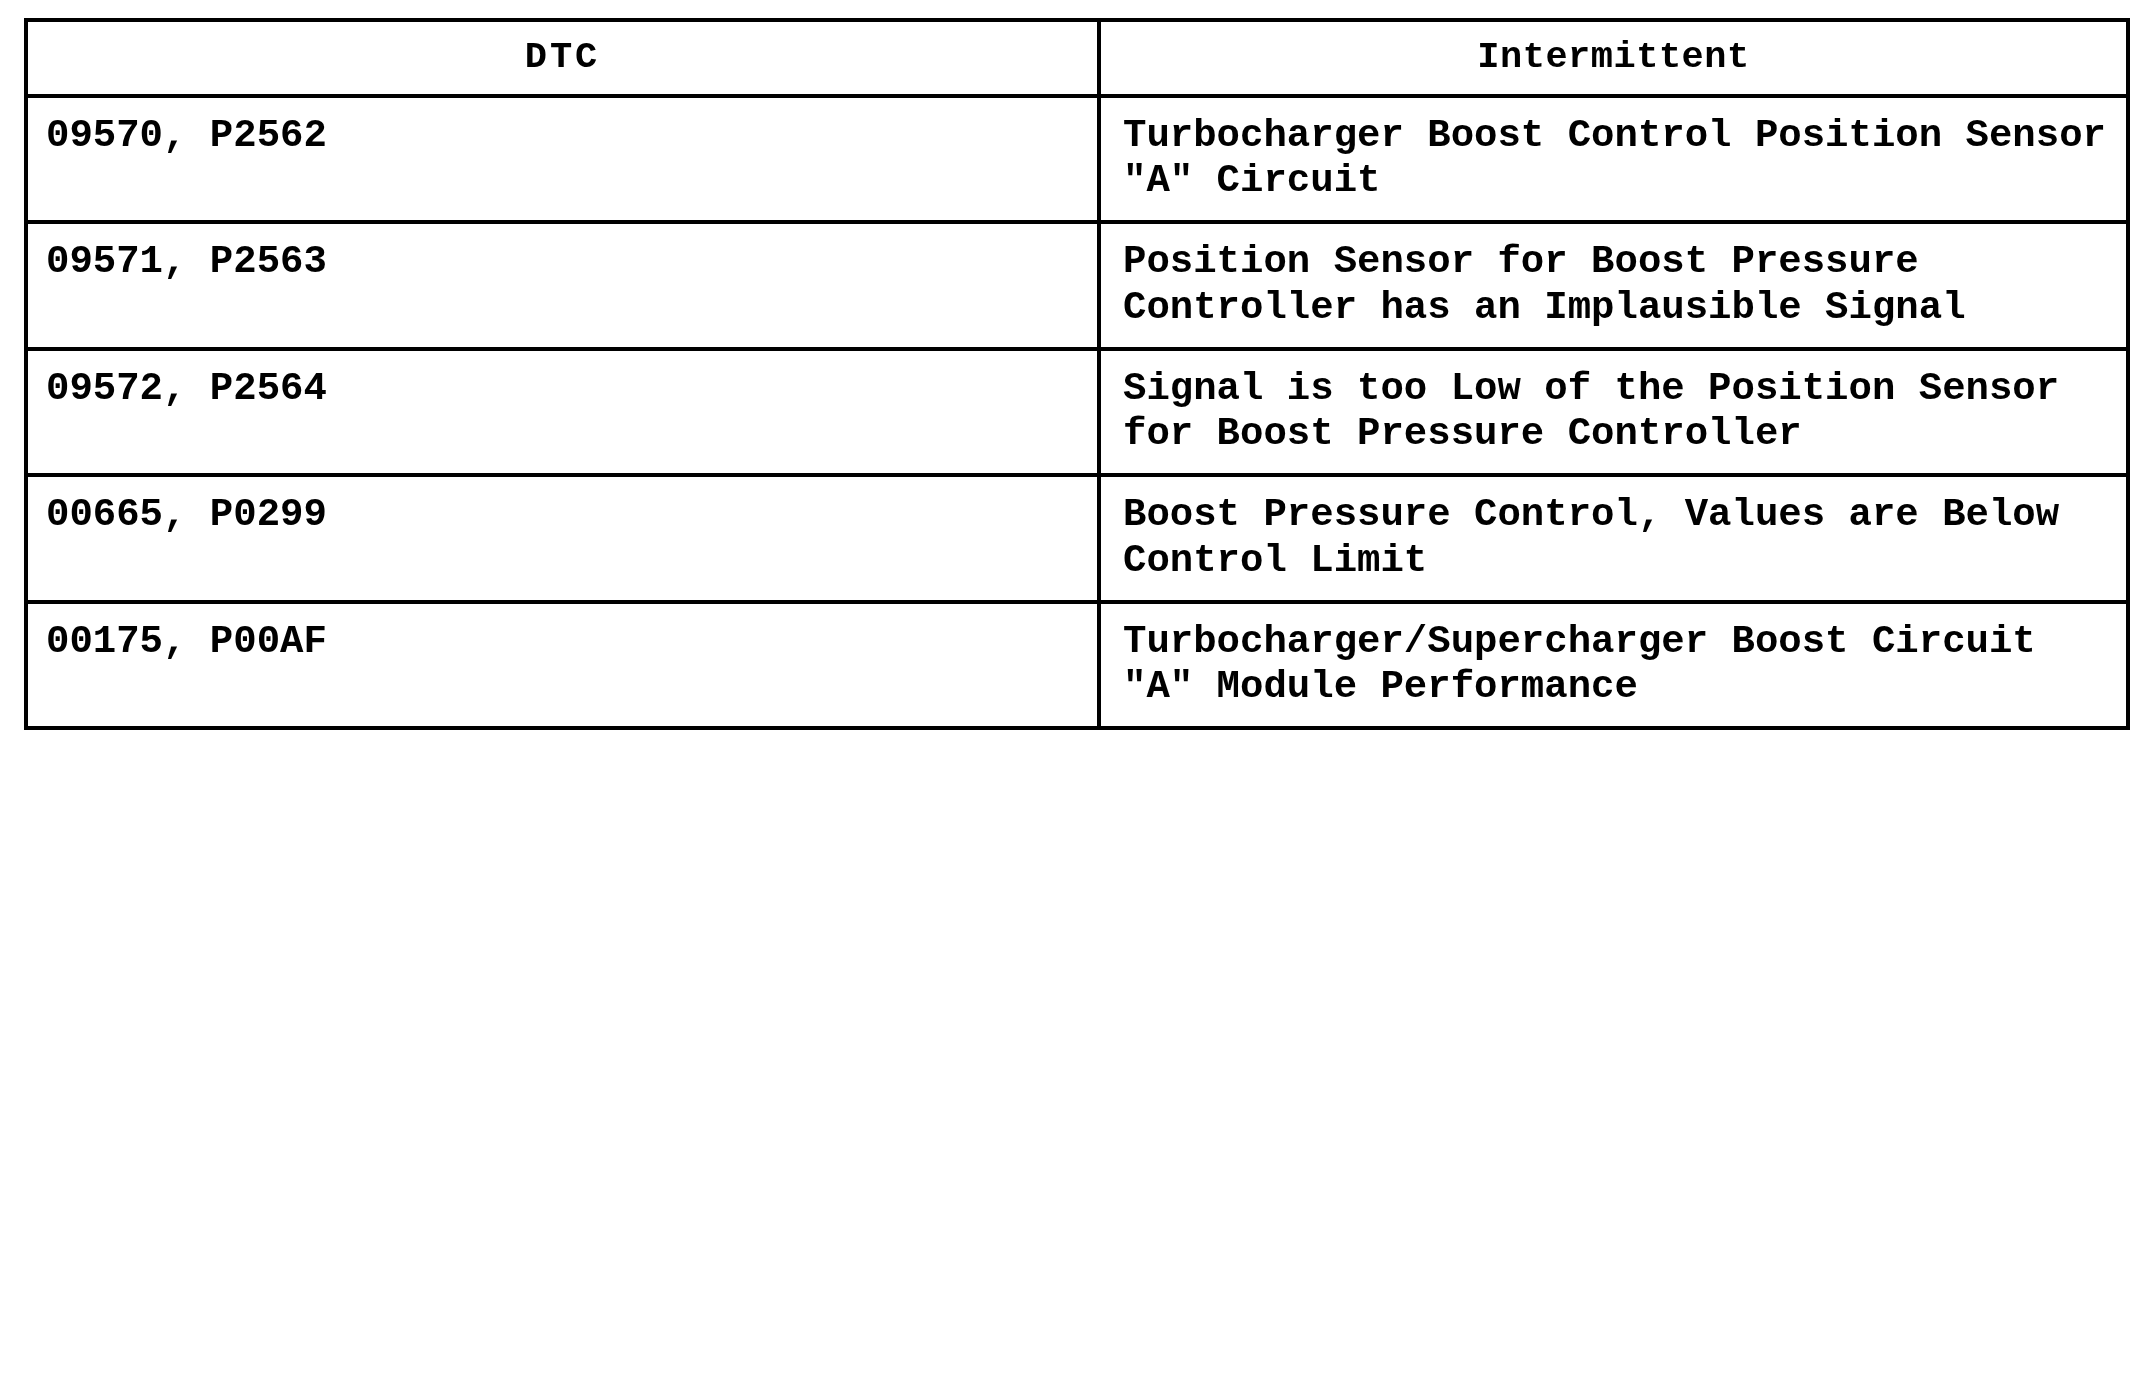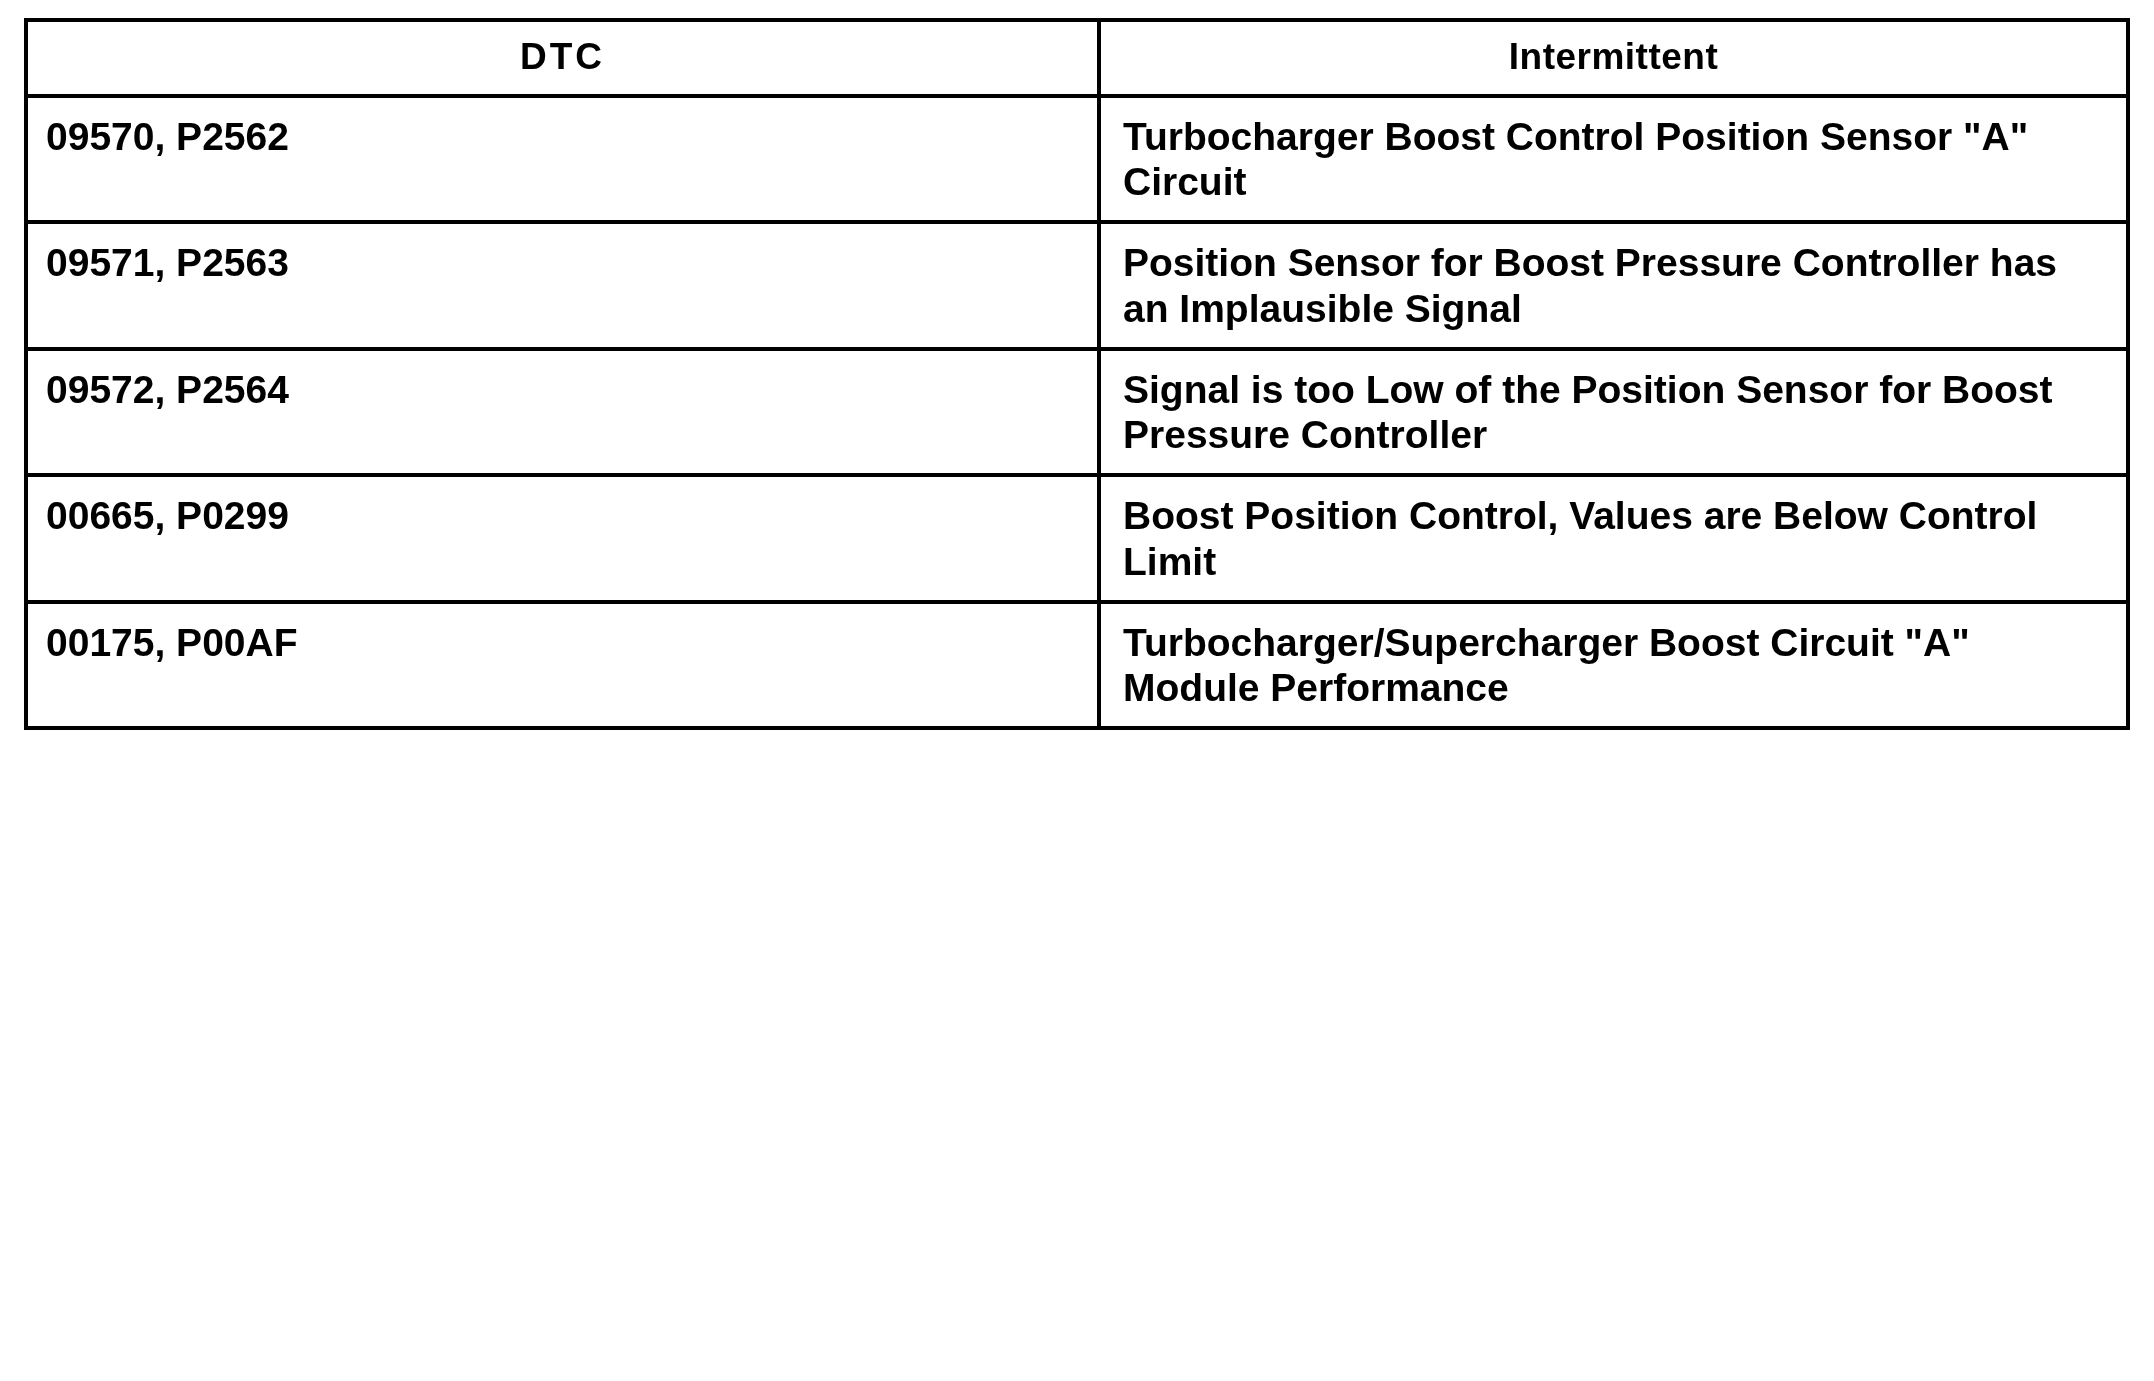--- a/index.html
+++ b/index.html
@@ -12,20 +12,21 @@
     height: 1381px;
     font-family: "Liberation Sans", sans-serif;
     color: #000000;
     overflow: hidden;
   }
   .page {
     box-sizing: border-box;
     width: 1929px;
     height: 1381px;
     padding: 18px 24px 0 24px;
+    font-family: Liberation Mono, monospace;
   }
   table.dtc-table {
     border-collapse: collapse;
     table-layout: fixed;
     width: 2106px;
     border: 4px solid #000000;
   }
   table.dtc-table col.col-dtc { width: 1073px; }
   table.dtc-table col.col-desc { width: 1029px; }
 
@@ -81,21 +82,21 @@
       <tr>
         <td class="dtc-cell">09571, P2563</td>
         <td class="desc-cell">Position Sensor for Boost Pressure Controller has an Implausible Signal</td>
       </tr>
       <tr>
         <td class="dtc-cell">09572, P2564</td>
         <td class="desc-cell">Signal is too Low of the Position Sensor for Boost Pressure Controller</td>
       </tr>
       <tr>
         <td class="dtc-cell">00665, P0299</td>
-        <td class="desc-cell">Boost Position Control, Values are Below Control Limit</td>
+        <td class="desc-cell">Boost Pressure Control, Values are Below Control Limit</td>
       </tr>
       <tr>
         <td class="dtc-cell">00175, P00AF</td>
         <td class="desc-cell">Turbocharger/Supercharger Boost Circuit "A" Module Performance</td>
       </tr>
     </tbody>
   </table>
 </div>
 
 </body></html>

